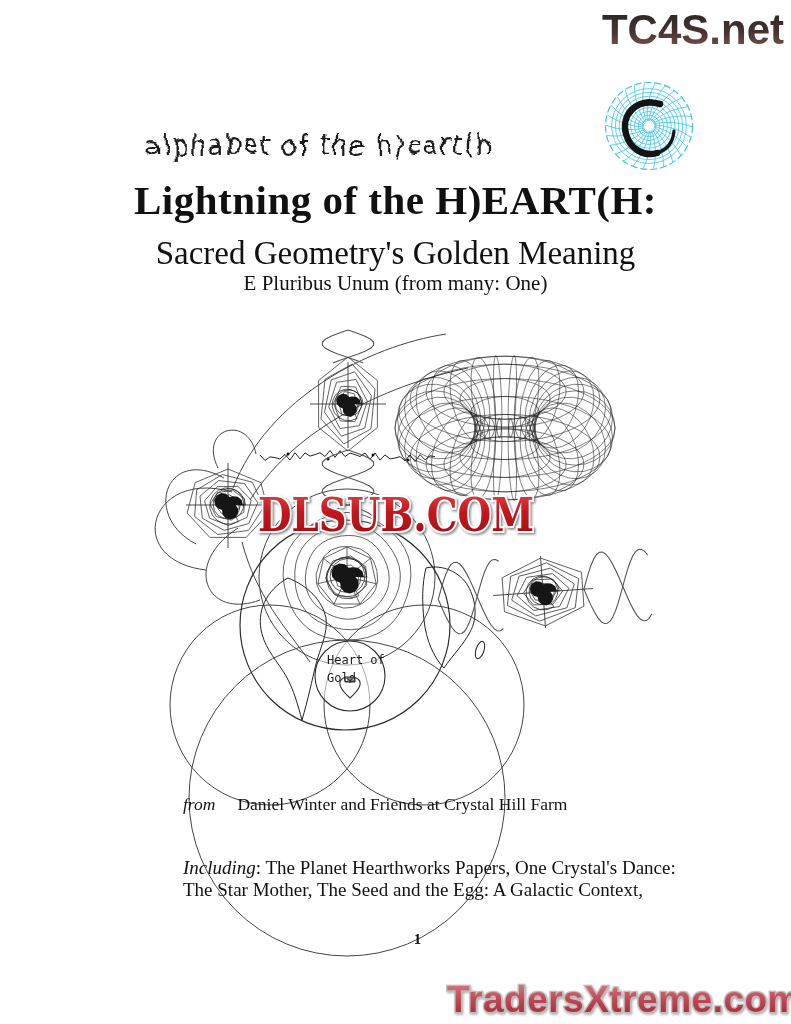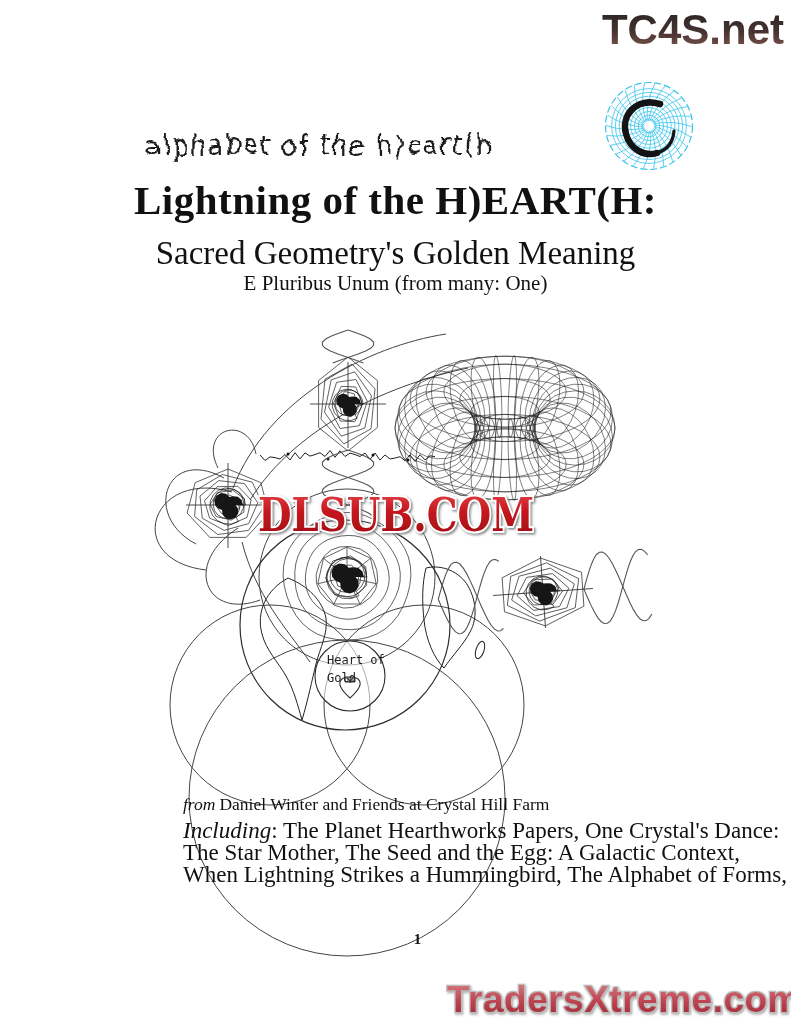--- a/index.html
+++ b/index.html
@@ -4,22 +4,22 @@
 <style>
   html,body{margin:0;padding:0}
   body{width:791px;height:1024px;background:#fff;position:relative;overflow:hidden;
        font-family:"Liberation Serif",serif;color:#111}
   .abs{position:absolute}
   .center{width:791px;text-align:center}
   #title{top:176px;font-size:41px;font-weight:bold;letter-spacing:.5px}
   #subtitle{top:235px;font-size:33px}
   #motto{top:271px;font-size:21px}
   #byline{left:183px;top:794px;font-size:17.5px}
-  #byline .pref{font-style:italic;margin-right:4px}
-  #including{left:183px;top:820px;font-size:23px}
+  #byline .pref{font-style:italic;margin-right:22px}
+  #including{left:183px;top:857px;font-size:19px}
   #including p{margin:0;line-height:22px}
   #including .pref{font-style:italic}
   #pagenum{top:931px;font-size:15px;font-weight:bold;padding-left:22px}
   svg{display:block}
   .ovis{overflow:visible}
 </style>
 </head>
 <body>
 
 <svg class="abs" style="left:552px;top:2px" width="239" height="55" viewBox="0 0 239 55">
@@ -240,21 +240,20 @@
   <text x="150" y="55" text-anchor="middle" font-family="DejaVu Serif, serif" font-size="46" font-weight="bold" textLength="276" lengthAdjust="spacingAndGlyphs" fill="url(#dlGrad)" stroke="#ffffff" stroke-width="4" paint-order="stroke" filter="url(#dlShadow)">DLSUB.COM</text>
 </svg>
 
 <div class="abs" id="byline">
   <span class="pref">from</span><span>Daniel Winter and Friends at Crystal Hill Farm</span>
 </div>
 
 <div class="abs" id="including">
   <p><span class="pref">Including</span><span>: The Planet Hearthworks Papers, One Crystal's Dance:</span></p>
   <p>The Star Mother, The Seed and the Egg: A Galactic Context,</p>
-  <p>When Lightning Strikes a Hummingbird, The Alphabet of Forms,</p>
 </div>
 
 <div class="abs center" id="pagenum">1</div>
 
 <svg class="abs ovis" style="left:452px;top:972px" width="339" height="52" viewBox="0 0 339 52">
   <defs>
     <linearGradient id="trGrad" x1="0" y1="0" x2="0" y2="1">
       <stop offset="0" stop-color="#d9868e"></stop>
       <stop offset="0.5" stop-color="#c04854"></stop>
       <stop offset="1" stop-color="#9c2530"></stop>

